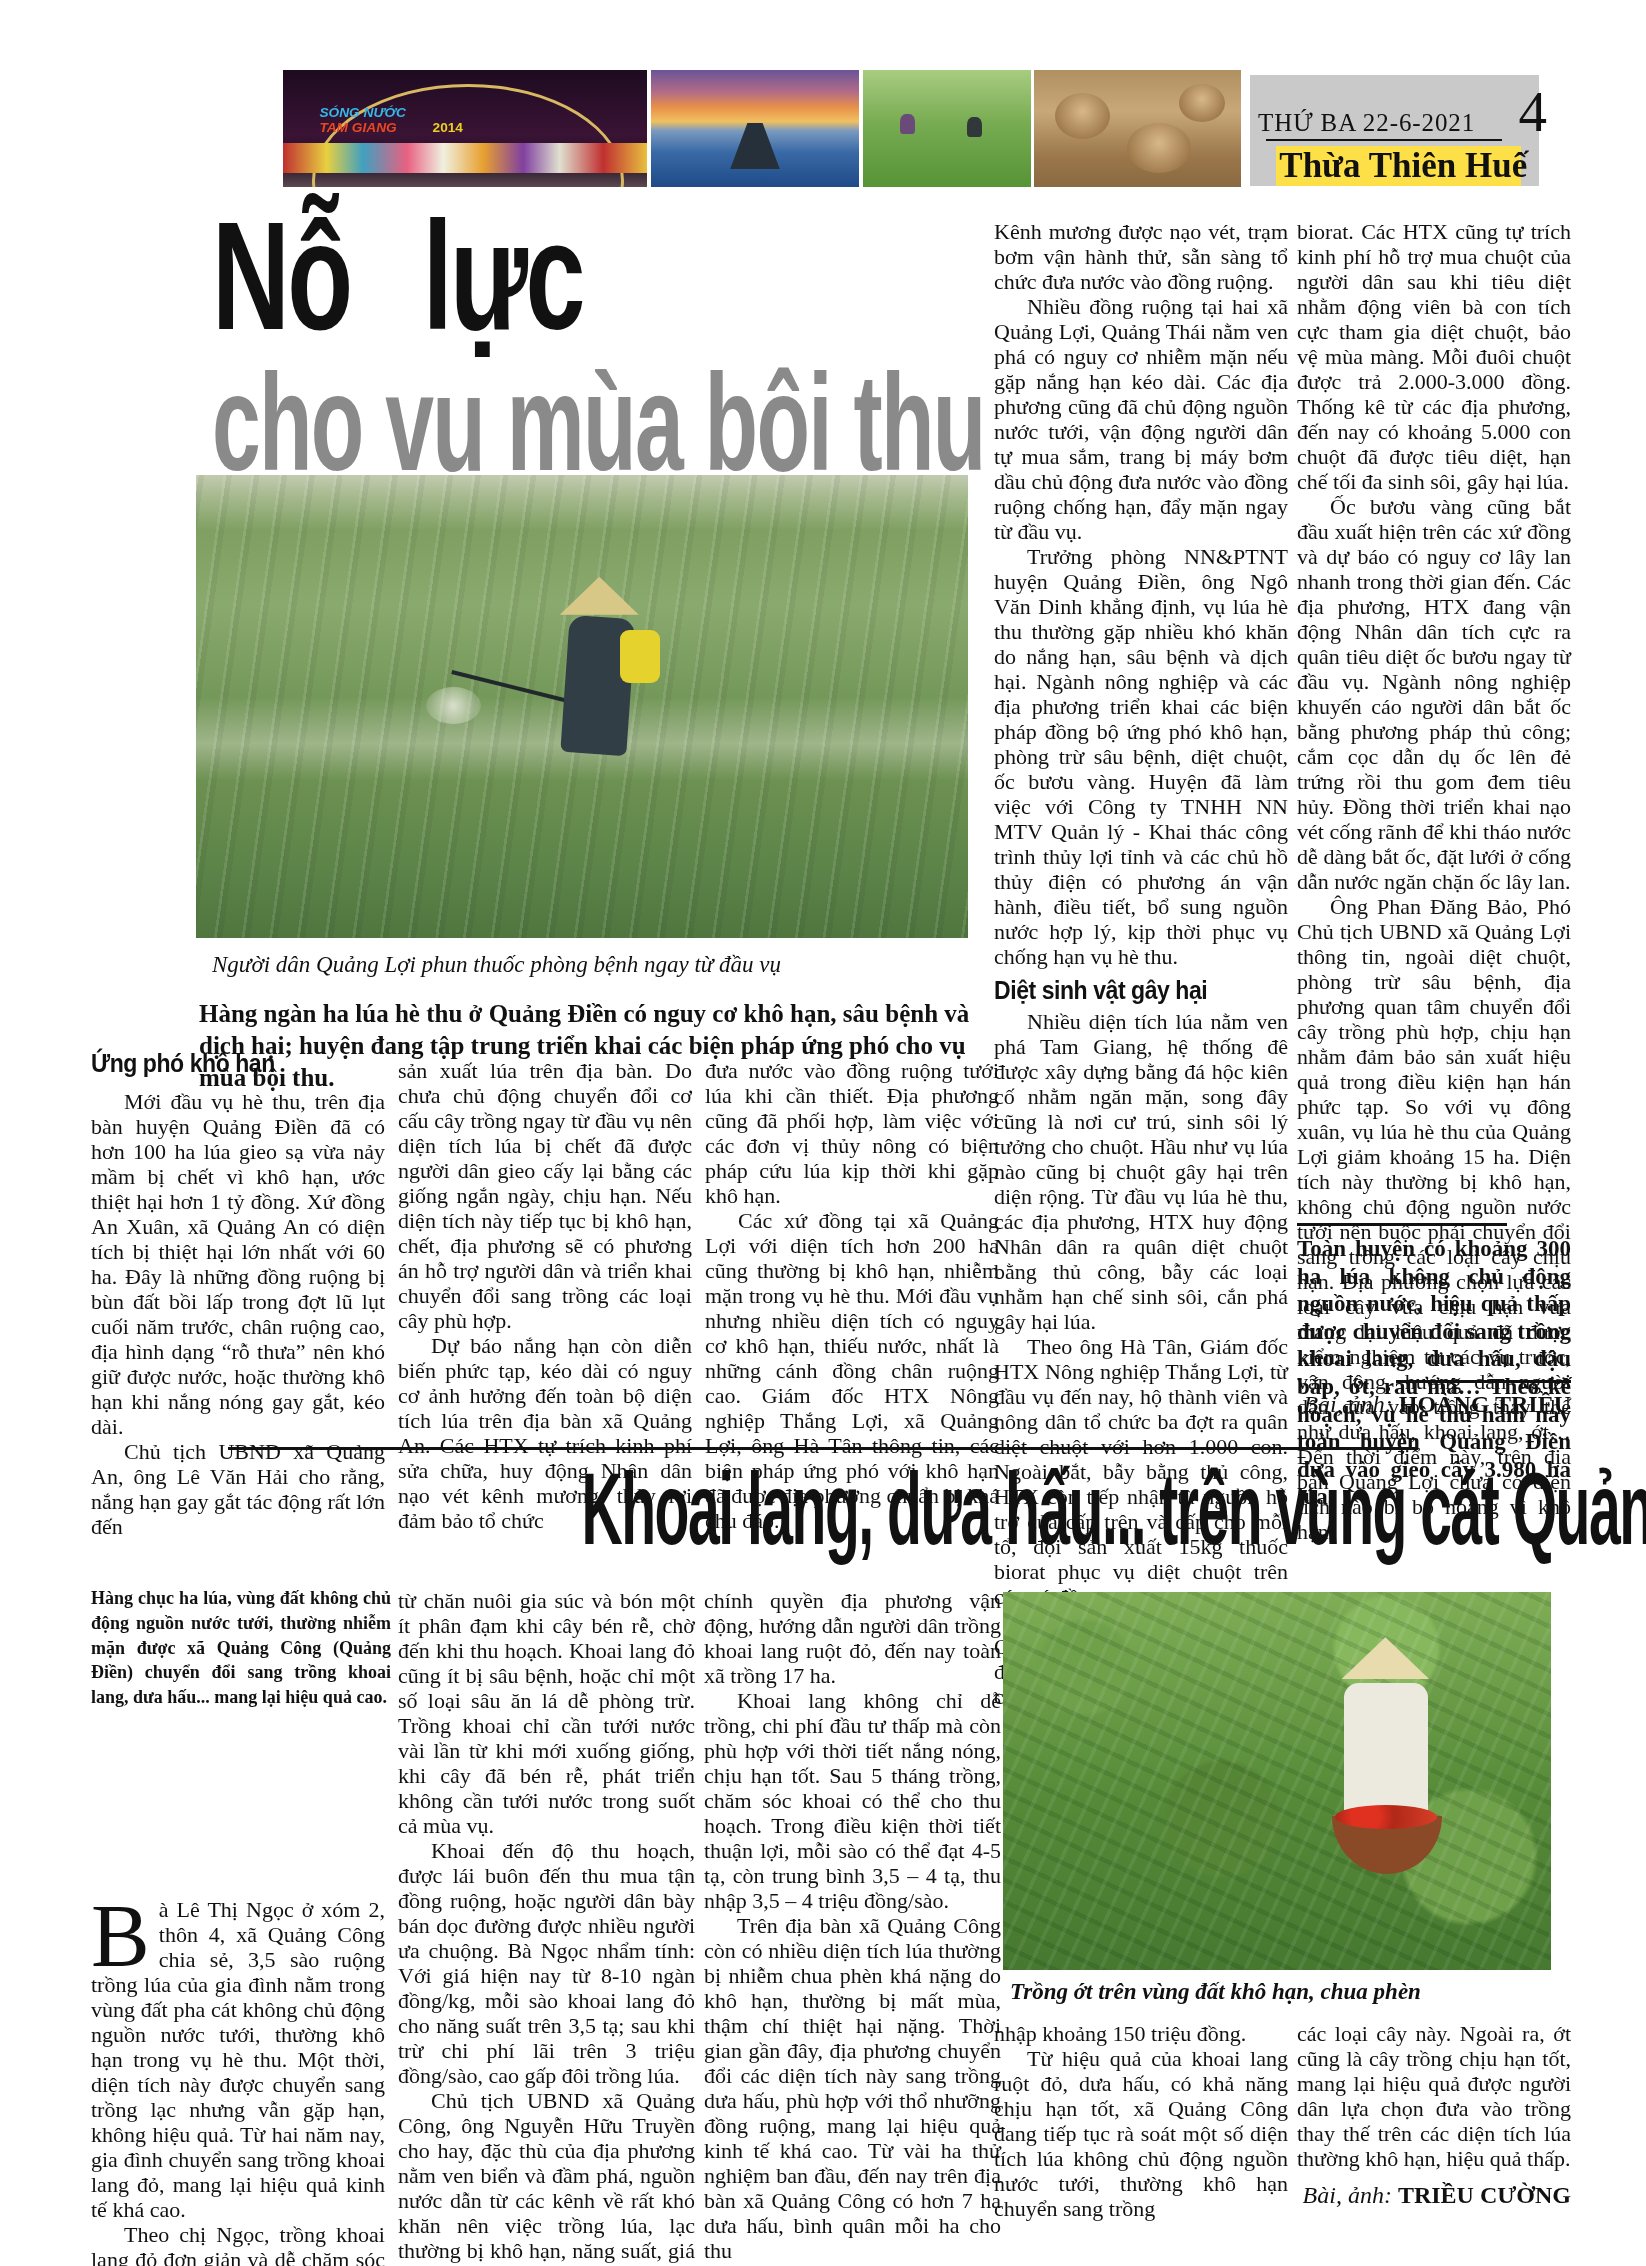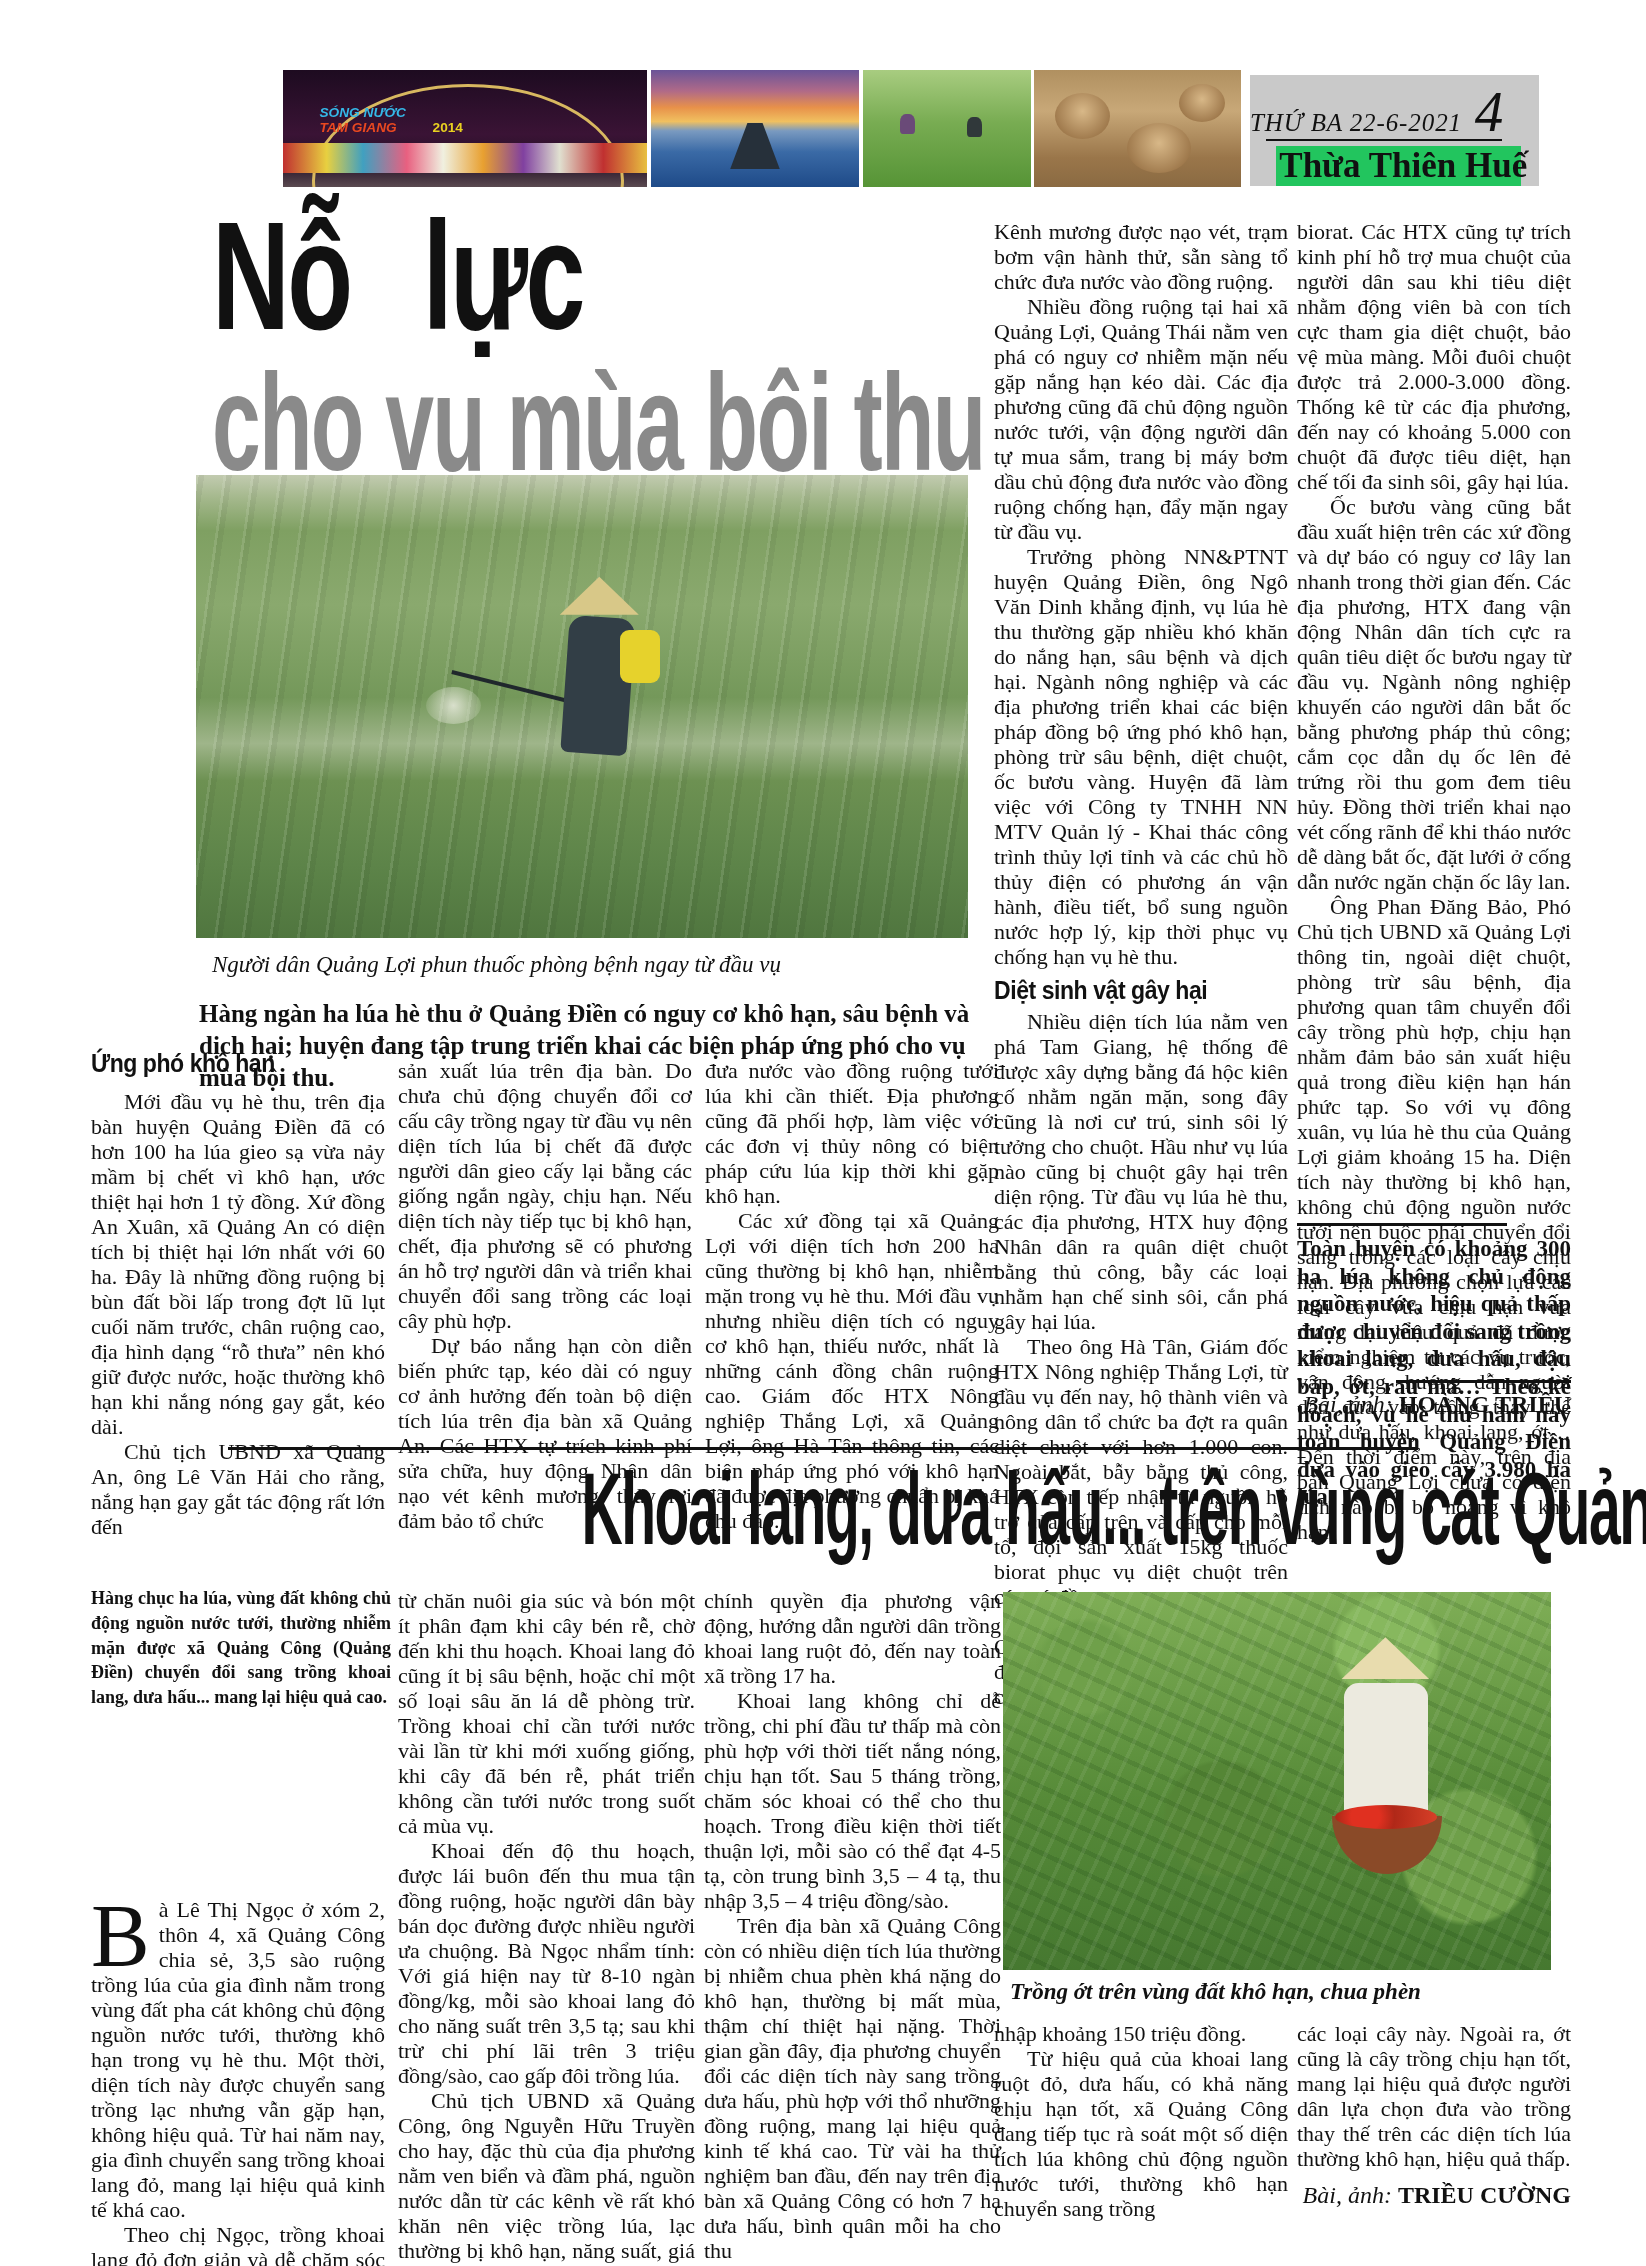--- a/index.html
+++ b/index.html
@@ -23,25 +23,25 @@
   #bp-boats{left:651px;width:208px;background:linear-gradient(180deg,#6a5498 0%,#b06a88 18%,#e8914a 32%,#f0c060 44%,#7a9ac0 52%,#3a6aa6 70%,#1e4a88 100%);}
   #bp-boats .boat{position:absolute;left:38%;top:45%;width:24%;height:40%;background:#26303a;
         clip-path:polygon(35% 0,65% 0,100% 100%,0 100%);}
   #bp-field{left:863px;width:168px;background:linear-gradient(180deg,#a8cc80 0%,#78ac52 45%,#569436 100%);}
   #bp-field .fg1,#bp-field .fg2{position:absolute;width:14.6px;height:20px;background:#6a4a78;border-radius:40% 40% 20% 20%;}
   #bp-field .fg1{left:22%;top:38%;}
   #bp-field .fg2{left:62%;top:40%;background:#30383a;}
   #bp-baskets{left:1034px;width:207px;background:linear-gradient(180deg,#b09060 0%,#c8a878 35%,#9a764a 75%,#8a6a42 100%);}
   #bp-baskets .bk{position:absolute;border-radius:50%;background:radial-gradient(circle at 50% 40%,#d8b888,#8a6236);}
   #date-box{left:1250px;top:75px;width:289px;height:111px;}
-  #date-row{position:absolute;left:0;top:11px;width:100%;display:flex;align-items:baseline;justify-content:flex-start;gap:12.8px;font-style:italic;}
+  #date-row{position:absolute;left:8px;top:11px;width:100%;display:flex;align-items:baseline;justify-content:space-between;gap:12.8px;}
   #weekday{font-size:25px;letter-spacing:0.9px;}
   #pagenum{font-size:57px;line-height:0.9;}
   #date-rule{position:absolute;left:16.4px;top:64px;width:236px;height:1.8px;background:#111;}
-  #masthead{position:absolute;left:25.6px;top:71px;width:238px;background:#22c55e;text-align:right;
+  #masthead{position:absolute;left:25.6px;top:71px;width:238px;background:#fde047;text-align:right;
         font-weight:bold;font-size:35px;line-height:1.1;white-space:nowrap;padding:0.9px 3.7px;}
   
   .bigline{font-family:"Liberation Sans","DejaVu Sans",sans-serif;font-weight:bold;white-space:nowrap;
         display:inline-block;transform-origin:left top;line-height:0.95;}
   #a1-t1{left:212px;top:203px;}
   #a1-t1 span{font-size:154px;transform:scaleX(0.70);word-spacing:64px;letter-spacing:-3.7px;}
   #a1-t2{left:212px;top:358px;}
   #a1-t2 span{font-size:137px;transform:scaleX(0.64);color:#8a8a8a;letter-spacing:-2.7px;}
   
   #a1-photo{left:196px;top:475px;width:772px;height:463px;

